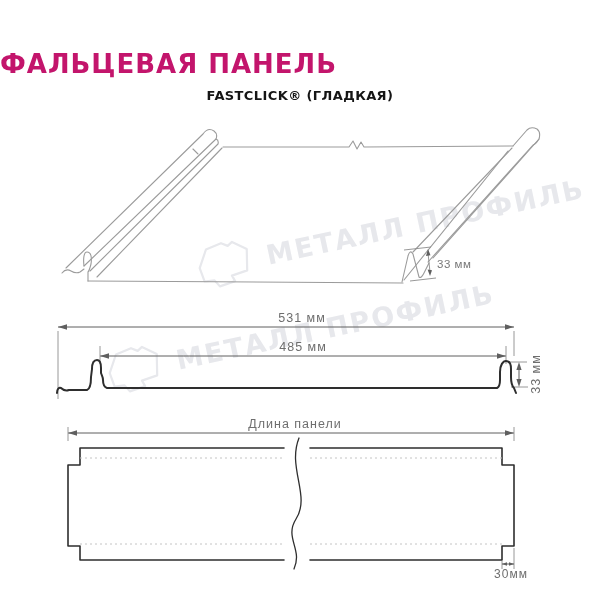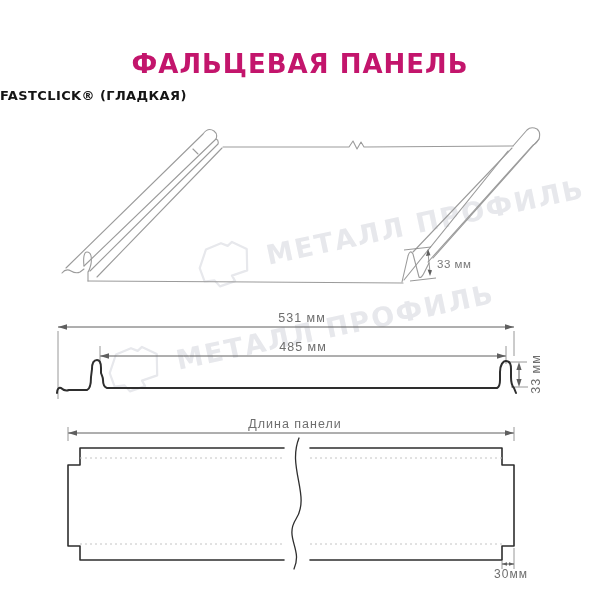--- a/index.html
+++ b/index.html
@@ -1,21 +1,21 @@
 <!DOCTYPE html>
 <html><head>
 <meta charset="utf-8">
 <style>
   html,body{margin:0;padding:0;background:#fff;}
   #canvas{position:relative;width:600px;height:600px;background:#ffffff;overflow:hidden;
           font-family:"Liberation Sans",sans-serif;}
-  .title{position:absolute;top:49px;left:0;width:600px;text-align:center;
+  .title{position:absolute;top:49px;left:0;width:600px;text-align:left;
          font-family:"DejaVu Sans","Liberation Sans",sans-serif;
          font-weight:bold;font-size:26px;letter-spacing:1px;color:#c3156c;z-index:3;}
-  .subtitle{position:absolute;top:88px;left:0;width:600px;
+  .subtitle{position:absolute;top:88px;left:0;width:600px;text-align:center;
             font-family:"DejaVu Sans","Liberation Sans",sans-serif;
             font-weight:bold;font-size:13px;letter-spacing:.4px;color:#151515;z-index:3;}
   .wm{position:absolute;display:flex;align-items:center;gap:14px;z-index:1;
       transform:rotate(-12deg);transform-origin:left center;white-space:nowrap;}
   .wm .wm-text{font-family:"DejaVu Sans","Liberation Sans",sans-serif;font-weight:bold;
       font-size:27px;letter-spacing:2px;color:#e7e8ec;}
   #wm1{left:196px;top:247px;}
   #wm2{left:106px;top:352px;}
   svg.layer{position:absolute;z-index:2;}
   text.dim{font-family:"Liberation Sans",sans-serif;font-size:12.5px;fill:#6e6e6e;letter-spacing:1px;}

